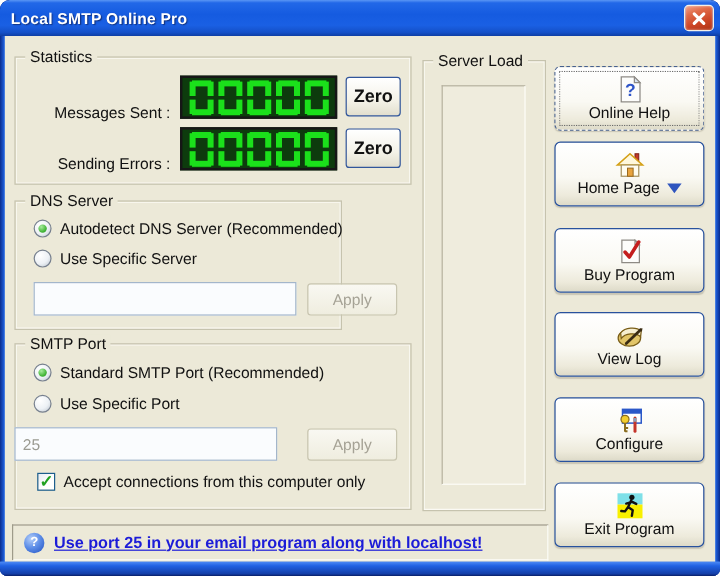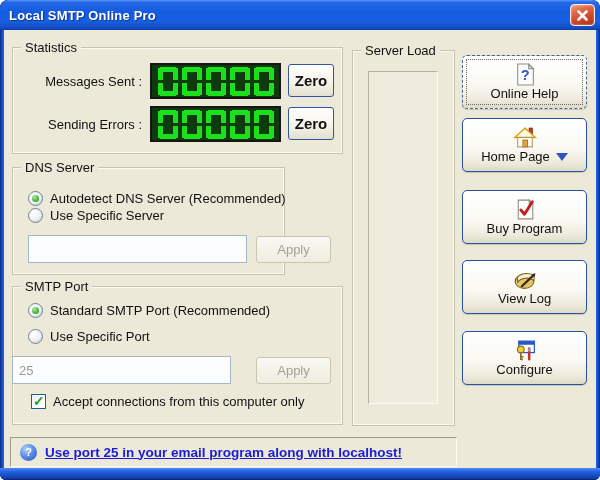--- a/index.html
+++ b/index.html
@@ -30,21 +30,21 @@
   .group { position:absolute; border:1px solid #C6C3AE; border-radius:0;
            box-shadow: inset 0 0 0 1px #FBFAF4; }
   .group-label { position:absolute; top:-8px; left:8px; background:#ECE9D8; padding:0 4px;
                  font-size:13px; color:#111; white-space:nowrap; }
 
   #grp-stats { left:8px;  top:17px;  width:331px; height:107px; }
   #grp-dns   { left:8px;  top:137px; width:273px; height:108px; }
   #grp-smtp  { left:8px;  top:256px; width:331px; height:139px; }
   #grp-load  { left:348px; top:20px; width:103px; height:376px; }
 
-  .stat-label { position:absolute; width:134px; text-align:right; font-size:13px; color:#111; }
+  .stat-label { position:absolute; width:134px; text-align:right; font-size:13px; color:#111;margin-top:12px; }
   #lbl-ms { left:4px; top:44px; }  #lbl-se { left:4px; top:87px; }
 
   
   .led { position:absolute; width:131px; height:36px; border:2px solid #161616; background:#0D3B0D;
          display:flex; align-items:center; justify-content:center; }
   #led1 { left:146px; top:33px; }  #led2 { left:146px; top:76px; }
   .led-digit { position:relative; width:20px; height:29px; margin:0 2px; }
   .seg { position:absolute; background:#1BE01B; }
   .seg-a { left:2px; right:2px; top:0;       height:5px; }
   .seg-d { left:2px; right:2px; bottom:0;    height:5px; }
@@ -210,21 +210,21 @@
           <i class="seg seg-d"></i>
           <i class="seg seg-e"></i>
           <i class="seg seg-f"></i>
         </div>
       </div>
     <div class="xp-btn zero-btn" id="zero2">Zero</div>
 
     <div class="group" id="grp-dns">
       <span class="group-label">DNS Server</span>
     </div>
-    <div class="opt-row" style="left:24px; top:161px;align-items:flex-end;">
+    <div class="opt-row" style="left:24px; top:153px;align-items:flex-end;">
       <div class="radio checked"></div>
       <span class="opt-label">Autodetect DNS Server (Recommended)</span>
     </div>
     <div class="opt-row" style="left:24px; top:178px;">
       <div class="radio"></div>
       <span class="opt-label">Use Specific Server</span>
     </div>
     <input class="text-input" style="left: 24px; top: 205px;" disabled="" value="">
     <div class="apply-btn" style="left:252px; top:206px;">Apply</div>
 
@@ -305,20 +305,31 @@
         <circle cx="8" cy="11" r="3.2" fill="#F2CE30" stroke="#8A6D1F" stroke-width="1"></circle>
         <path d="M8 14 L8 21 M8 18 L10.5 18 M8 20.5 L10 20.5" stroke="#8A6D1F" stroke-width="1.6"></path>
         <path d="M16 10 L16 20.5" stroke="#C4342A" stroke-width="2.4" stroke-linecap="round"></path>
         <path d="M16 10 L16 13" stroke="#8D9FB5" stroke-width="2.4"></path>
       </svg>
       <span class="btn-caption">
           <span>Configure</span>
         </span>
     </div>
 
+    <div class="action-btn" style="top:372px;">
+      <svg class="icon-24" viewBox="0 0 24 24">
+        <rect x="2" y="2" width="20" height="9" fill="#7FE0E8"></rect>
+        <rect x="2" y="11" width="20" height="11" fill="#F8F000"></rect>
+        <circle cx="13.5" cy="5.2" r="2.1" fill="#111"></circle>
+        <path d="M13 7.5 L10.5 13 M13 8.5 L17 10.5 M13 9 L9 10.2 M10.5 13 L14.2 15.5 L13.5 20 M10.5 13 L8 16.5 L5 16.2" fill="none" stroke="#111" stroke-width="1.9" stroke-linecap="round" stroke-linejoin="round"></path>
+      </svg>
+      <span class="btn-caption">
+          <span>Exit Program</span>
+        </span>
+    </div>
 
     <div class="status-panel">
       <span class="help-sphere">?</span>
       <a class="status-link">Use port 25 in your email program along with localhost!</a>
     </div>
 
   </div>
 </div>
 
 </body></html>

